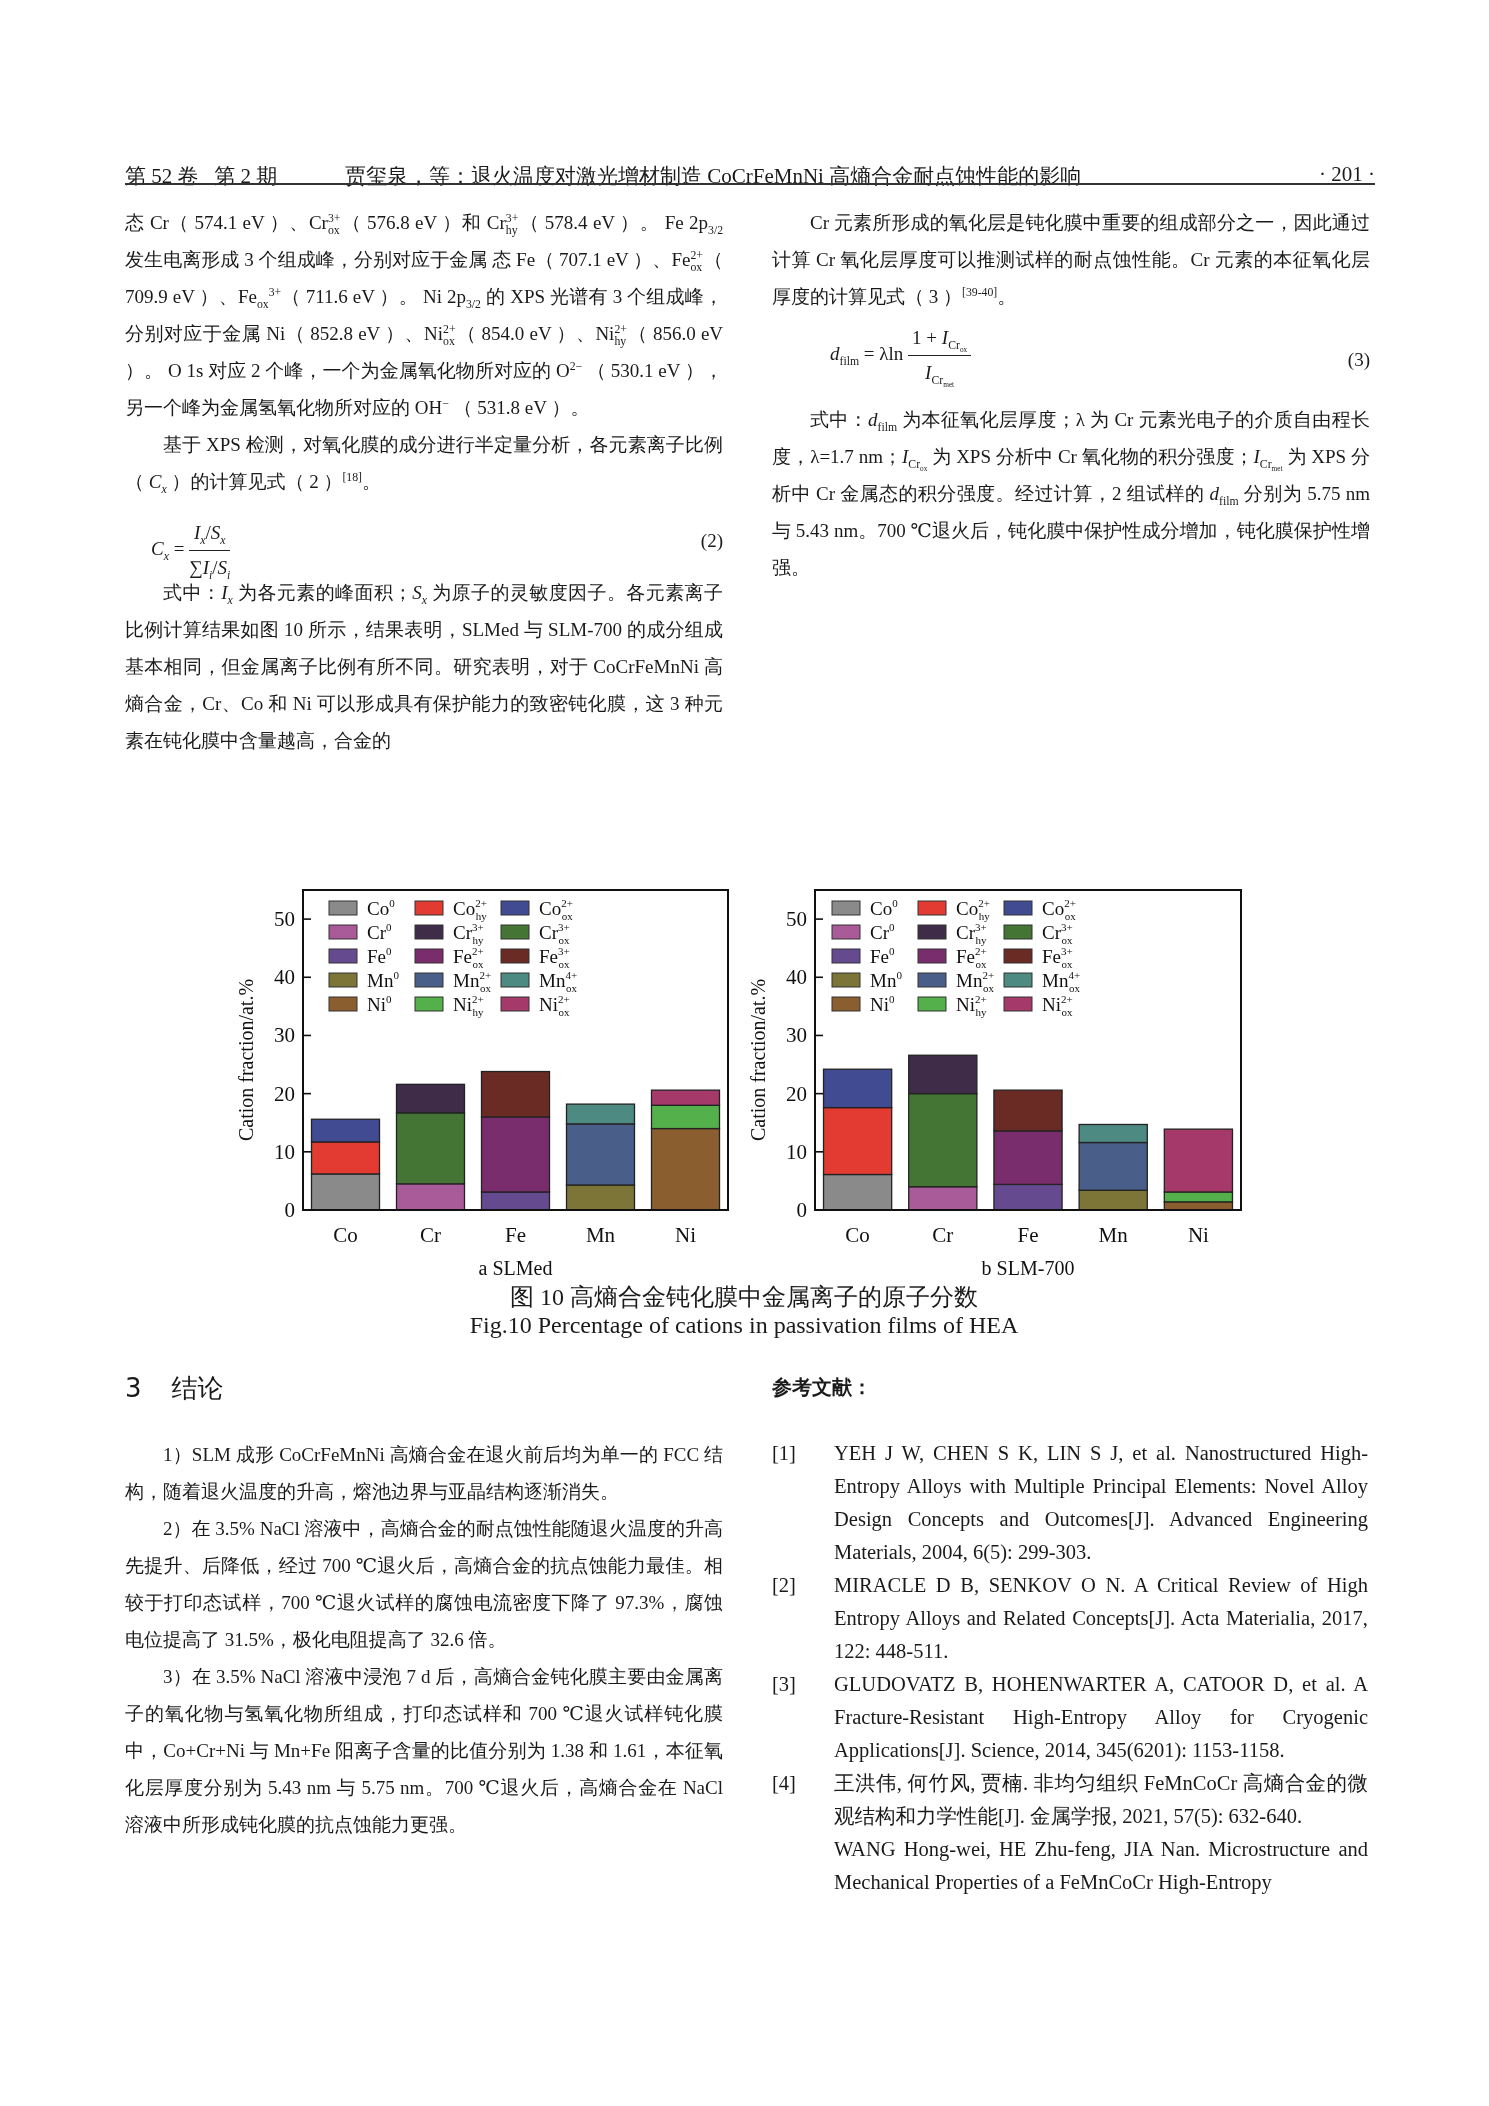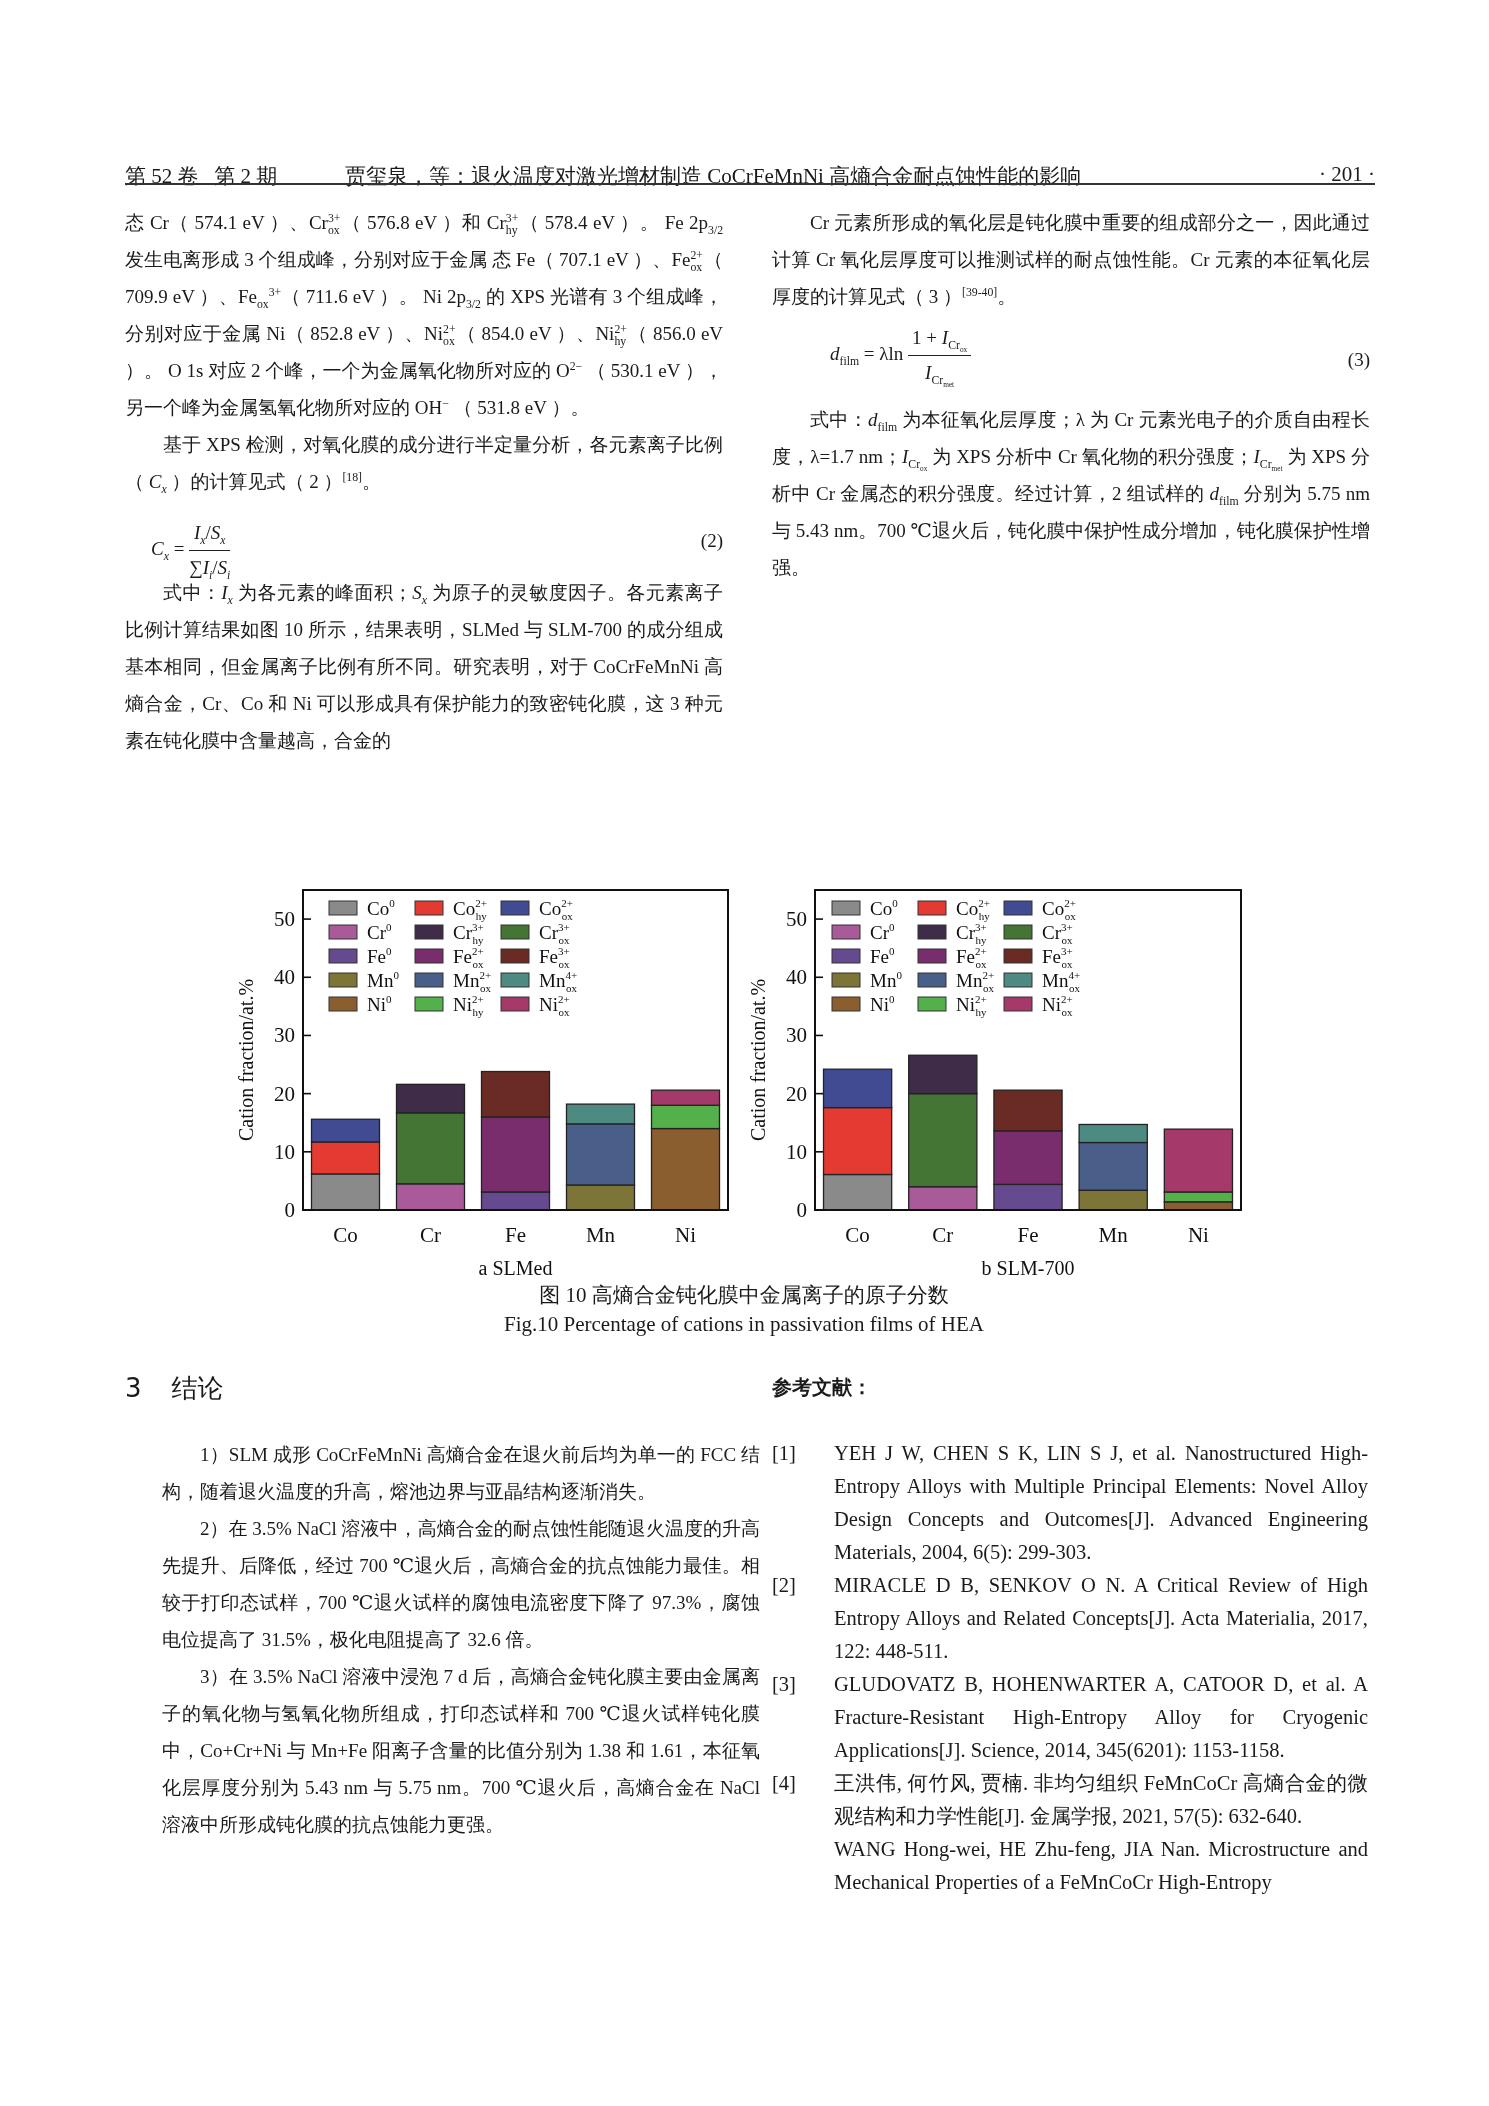--- a/index.html
+++ b/index.html
@@ -18,21 +18,21 @@
   .eq .num { position:absolute; right:0; top:22px; }
   .frac { display:inline-block; vertical-align:middle; text-align:center; }
   .frac .n { display:block; border-bottom:1.5px solid #222; padding:0 4px; line-height:34px; }
   .frac .d { display:block; line-height:34px; }
   .it { font-style:italic; }
   .sec { font-family:"DejaVu Sans","Liberation Sans",sans-serif; font-size:26px; }
   .refh { font-family:"DejaVu Sans","Liberation Sans",sans-serif; font-weight:bold; font-size:20px; }
   .refs { font-size:20.5px; line-height:33px; }
   .ref { position:relative; padding-left:62px; text-align:justify; margin-bottom:0; }
   .ref .rn { position:absolute; left:0; top:0; }
-  .cap { width:1488px; left:0; text-align:center; font-size:21px; }
+  .cap { width:1488px; left:0; text-align:center; font-size:24px; }
   svg text { font-family:"Liberation Serif","DejaVu Serif",serif; }
 </style>
 </head>
 <body>
 
 <div class="abs hdr" style="left:125px;">第 52 卷   第 2 期</div>
 <div class="abs hdr" style="left:345px;">贾玺泉，等：退火温度对激光增材制造 CoCrFeMnNi 高熵合金耐点蚀性能的影响</div>
 <div class="abs hdr" style="right:114px;">· 201 ·</div>
 <div class="abs rule"></div>
 
@@ -221,21 +221,21 @@
     </g>
 </svg>
 
 <div class="abs cap" style="top:1281px;">图 10   高熵合金钝化膜中金属离子的原子分数</div>
 <div class="abs cap" style="top:1312px;">Fig.10 Percentage of cations in passivation films of HEA</div>
 
 <div class="abs sec" style="left:125px; top:1371px;">
   <span>3</span><span style="display:inline-block; width:30px;"></span><span>结论</span>
 </div>
 
-<div class="col" style="left:125px; top:1436px; width:598px;margin-left:37px;">
+<div class="col" style="left:125px; top:1436px; width:598px;">
   <p class="ind">1）SLM 成形 CoCrFeMnNi 高熵合金在退火前后均为单一的 FCC 结构，随着退火温度的升高，熔池边界与亚晶结构逐渐消失。</p>
   <p class="ind">2）在 3.5% NaCl 溶液中，高熵合金的耐点蚀性能随退火温度的升高先提升、后降低，经过 700 ℃退火后，高熵合金的抗点蚀能力最佳。相较于打印态试样，700 ℃退火试样的腐蚀电流密度下降了 97.3%，腐蚀电位提高了 31.5%，极化电阻提高了 32.6 倍。</p>
   <p class="ind">3）在 3.5% NaCl 溶液中浸泡 7 d 后，高熵合金钝化膜主要由金属离子的氧化物与氢氧化物所组成，打印态试样和 700 ℃退火试样钝化膜中，Co+Cr+Ni 与 Mn+Fe 阳离子含量的比值分别为 1.38 和 1.61，本征氧化层厚度分别为 5.43 nm 与 5.75 nm。700 ℃退火后，高熵合金在 NaCl 溶液中所形成钝化膜的抗点蚀能力更强。</p>
 </div>
 
 <div class="abs refh" style="left:772px; top:1374px;">参考文献：</div>
 <div class="abs refs" style="left:772px; top:1437px; width:596px;">
   <div class="ref"><span class="rn">[1]</span><span>YEH J W, CHEN S K, LIN S J, et al. Nanostructured High-Entropy Alloys with Multiple Principal Elements: Novel Alloy Design Concepts and Outcomes[J]. Advanced Engineering Materials, 2004, 6(5): 299-303.</span></div>
   <div class="ref"><span class="rn">[2]</span><span>MIRACLE D B, SENKOV O N. A Critical Review of High Entropy Alloys and Related Concepts[J]. Acta Materialia, 2017, 122: 448-511.</span></div>
   <div class="ref"><span class="rn">[3]</span><span>GLUDOVATZ B, HOHENWARTER A, CATOOR D, et al. A Fracture-Resistant High-Entropy Alloy for Cryogenic Applications[J]. Science, 2014, 345(6201): 1153-1158.</span></div>

